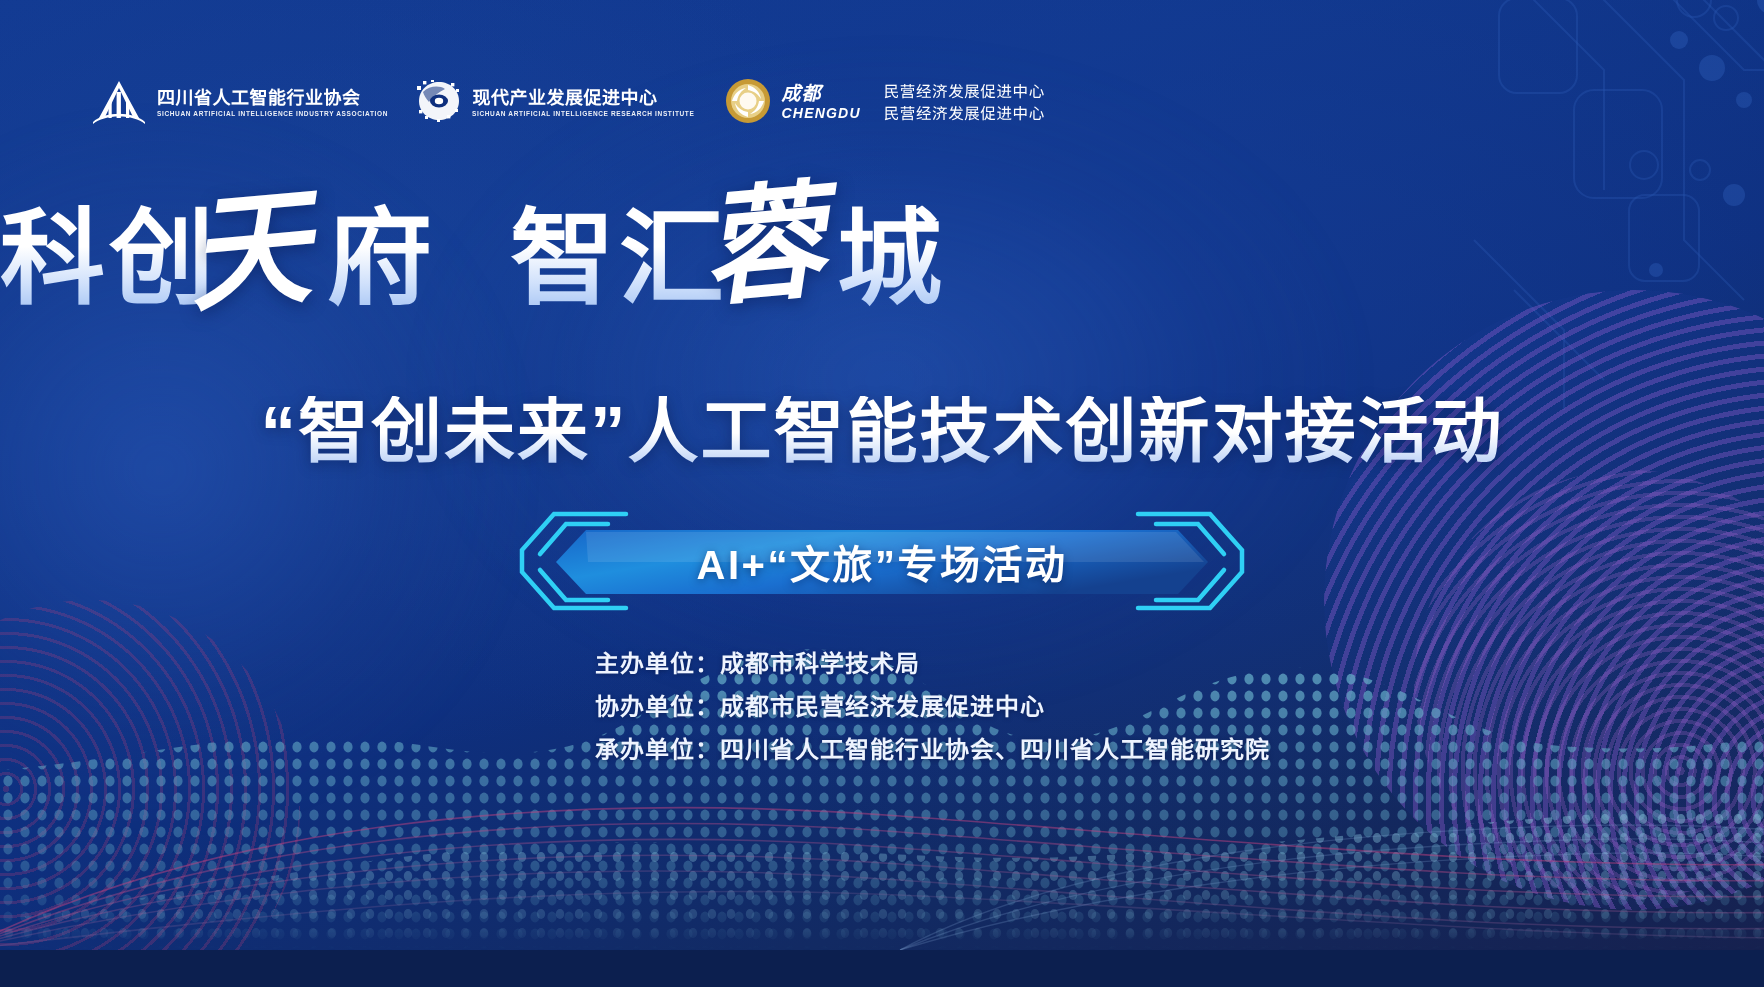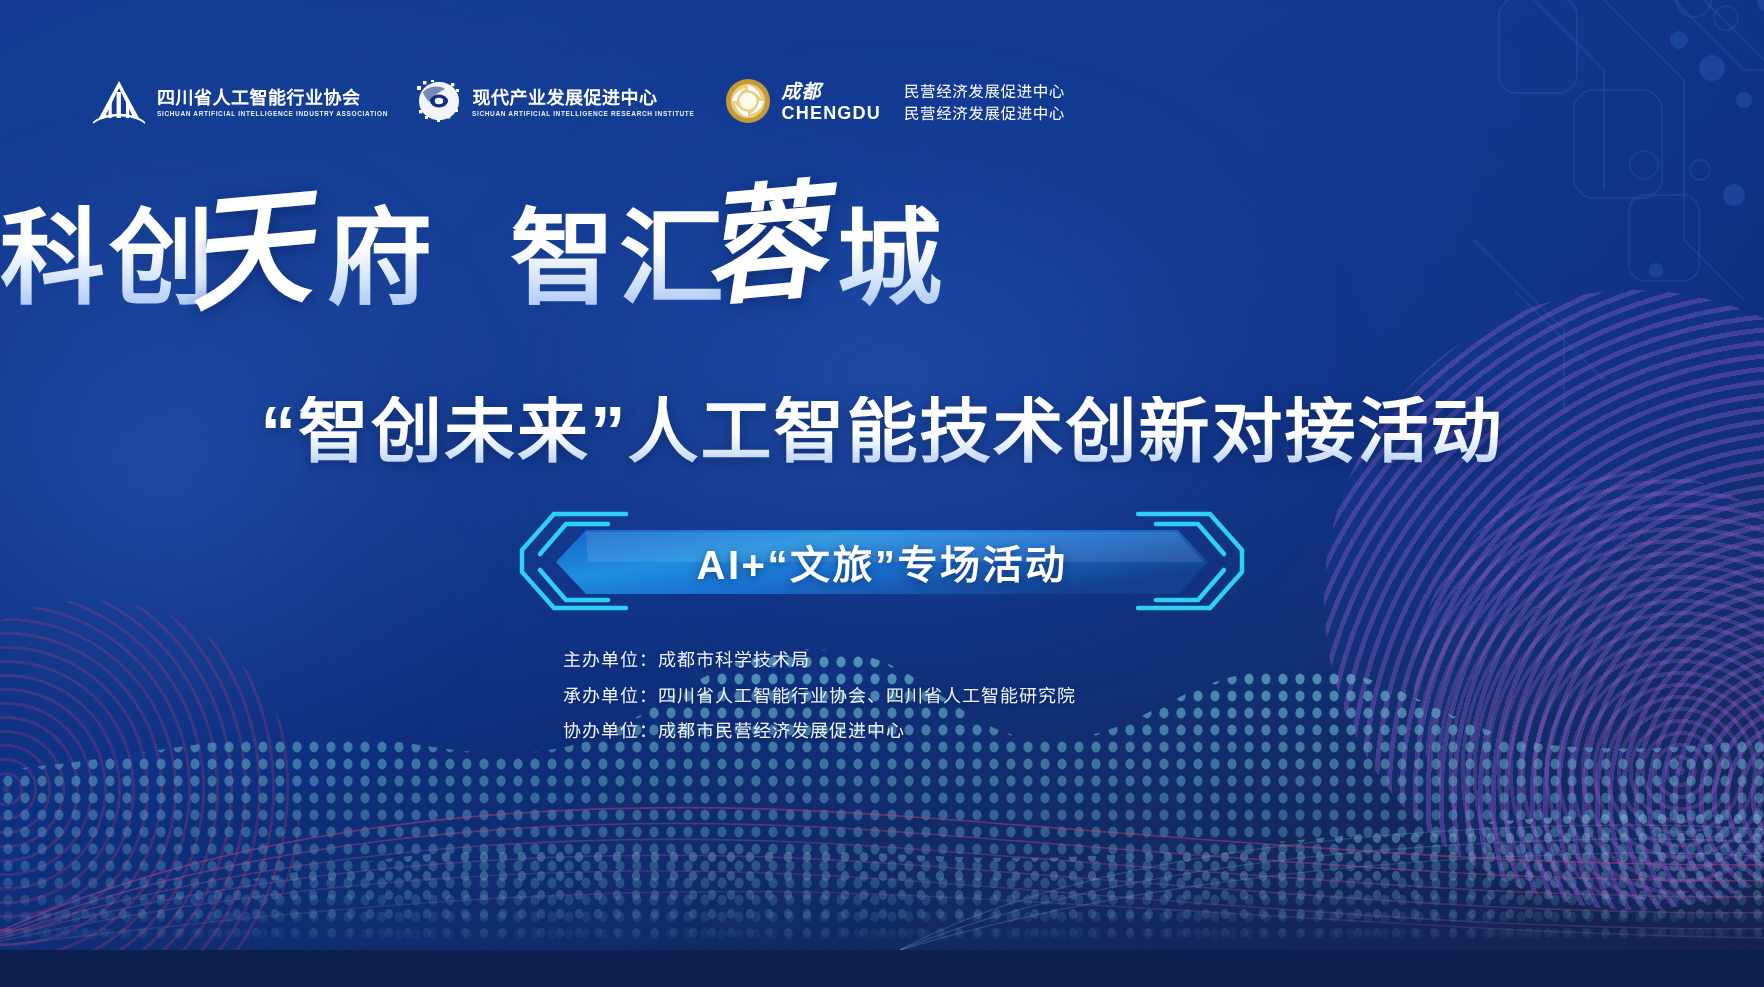--- a/index.html
+++ b/index.html
@@ -121,22 +121,23 @@
   .logo-cd-cn {
     color: #ffffff;
     font-size: 19px;
     font-weight: 700;
     font-style: italic;
     line-height: 1.05;
     letter-spacing: 1px;
   }
   .logo-cd-en {
     color: #ffffff;
-    font-size: 18px;
-    font-weight: 700;
+    font-size: 14px;
+    font-weight: 700;
+    font-style: italic;
     letter-spacing: 1.2px;
     line-height: 1.1;
     margin-top: 2px;
   }
   .logo-right-lines {
     display: flex; flex-direction: column; gap: 4px;
     margin-left: 12px;
   }
   .logo-right-lines div {
     color: #ffffff;
@@ -233,26 +234,27 @@
   .orgs {
     position: absolute;
     left: 563px;
     top: 650px;
     display: flex;
     flex-direction: column;
     gap: 14px;
   }
   .org-line {
     color: #eef4ff;
-    font-size: 18px;
-    font-weight: 400;
+    font-size: 24px;
+    font-weight: 700;
     letter-spacing: 1px;
     line-height: 1.2;
     white-space: nowrap;
     text-shadow: 0 1px 4px rgba(5,18,60,0.5);
+    margin-left: 32px;
   }
 
   
   .date {
     position: absolute;
     left: 0; right: 0;
     top: 890px;
     text-align: center;
     color: #ffffff;
     font-size: 29px;
@@ -460,18 +462,18 @@
         <path d="M716 62 L690 92 L648 92"></path>
       </g>
 
       <path d="M78 24 L668 24 L696 54 L80 54 Z" fill="#ffffff" fill-opacity="0.10"></path>
     </svg>
     <div class="badge-label">AI+“文旅”专场活动</div>
   </div>
 
   <div class="orgs">
     <div class="org-line">主办单位：成都市科学技术局</div>
+    <div class="org-line">协办单位：成都市民营经济发展促进中心</div>
     <div class="org-line">承办单位：四川省人工智能行业协会、四川省人工智能研究院</div>
-    <div class="org-line">协办单位：成都市民营经济发展促进中心</div>
   </div>
 
 
 </div>
 
 </body></html>

